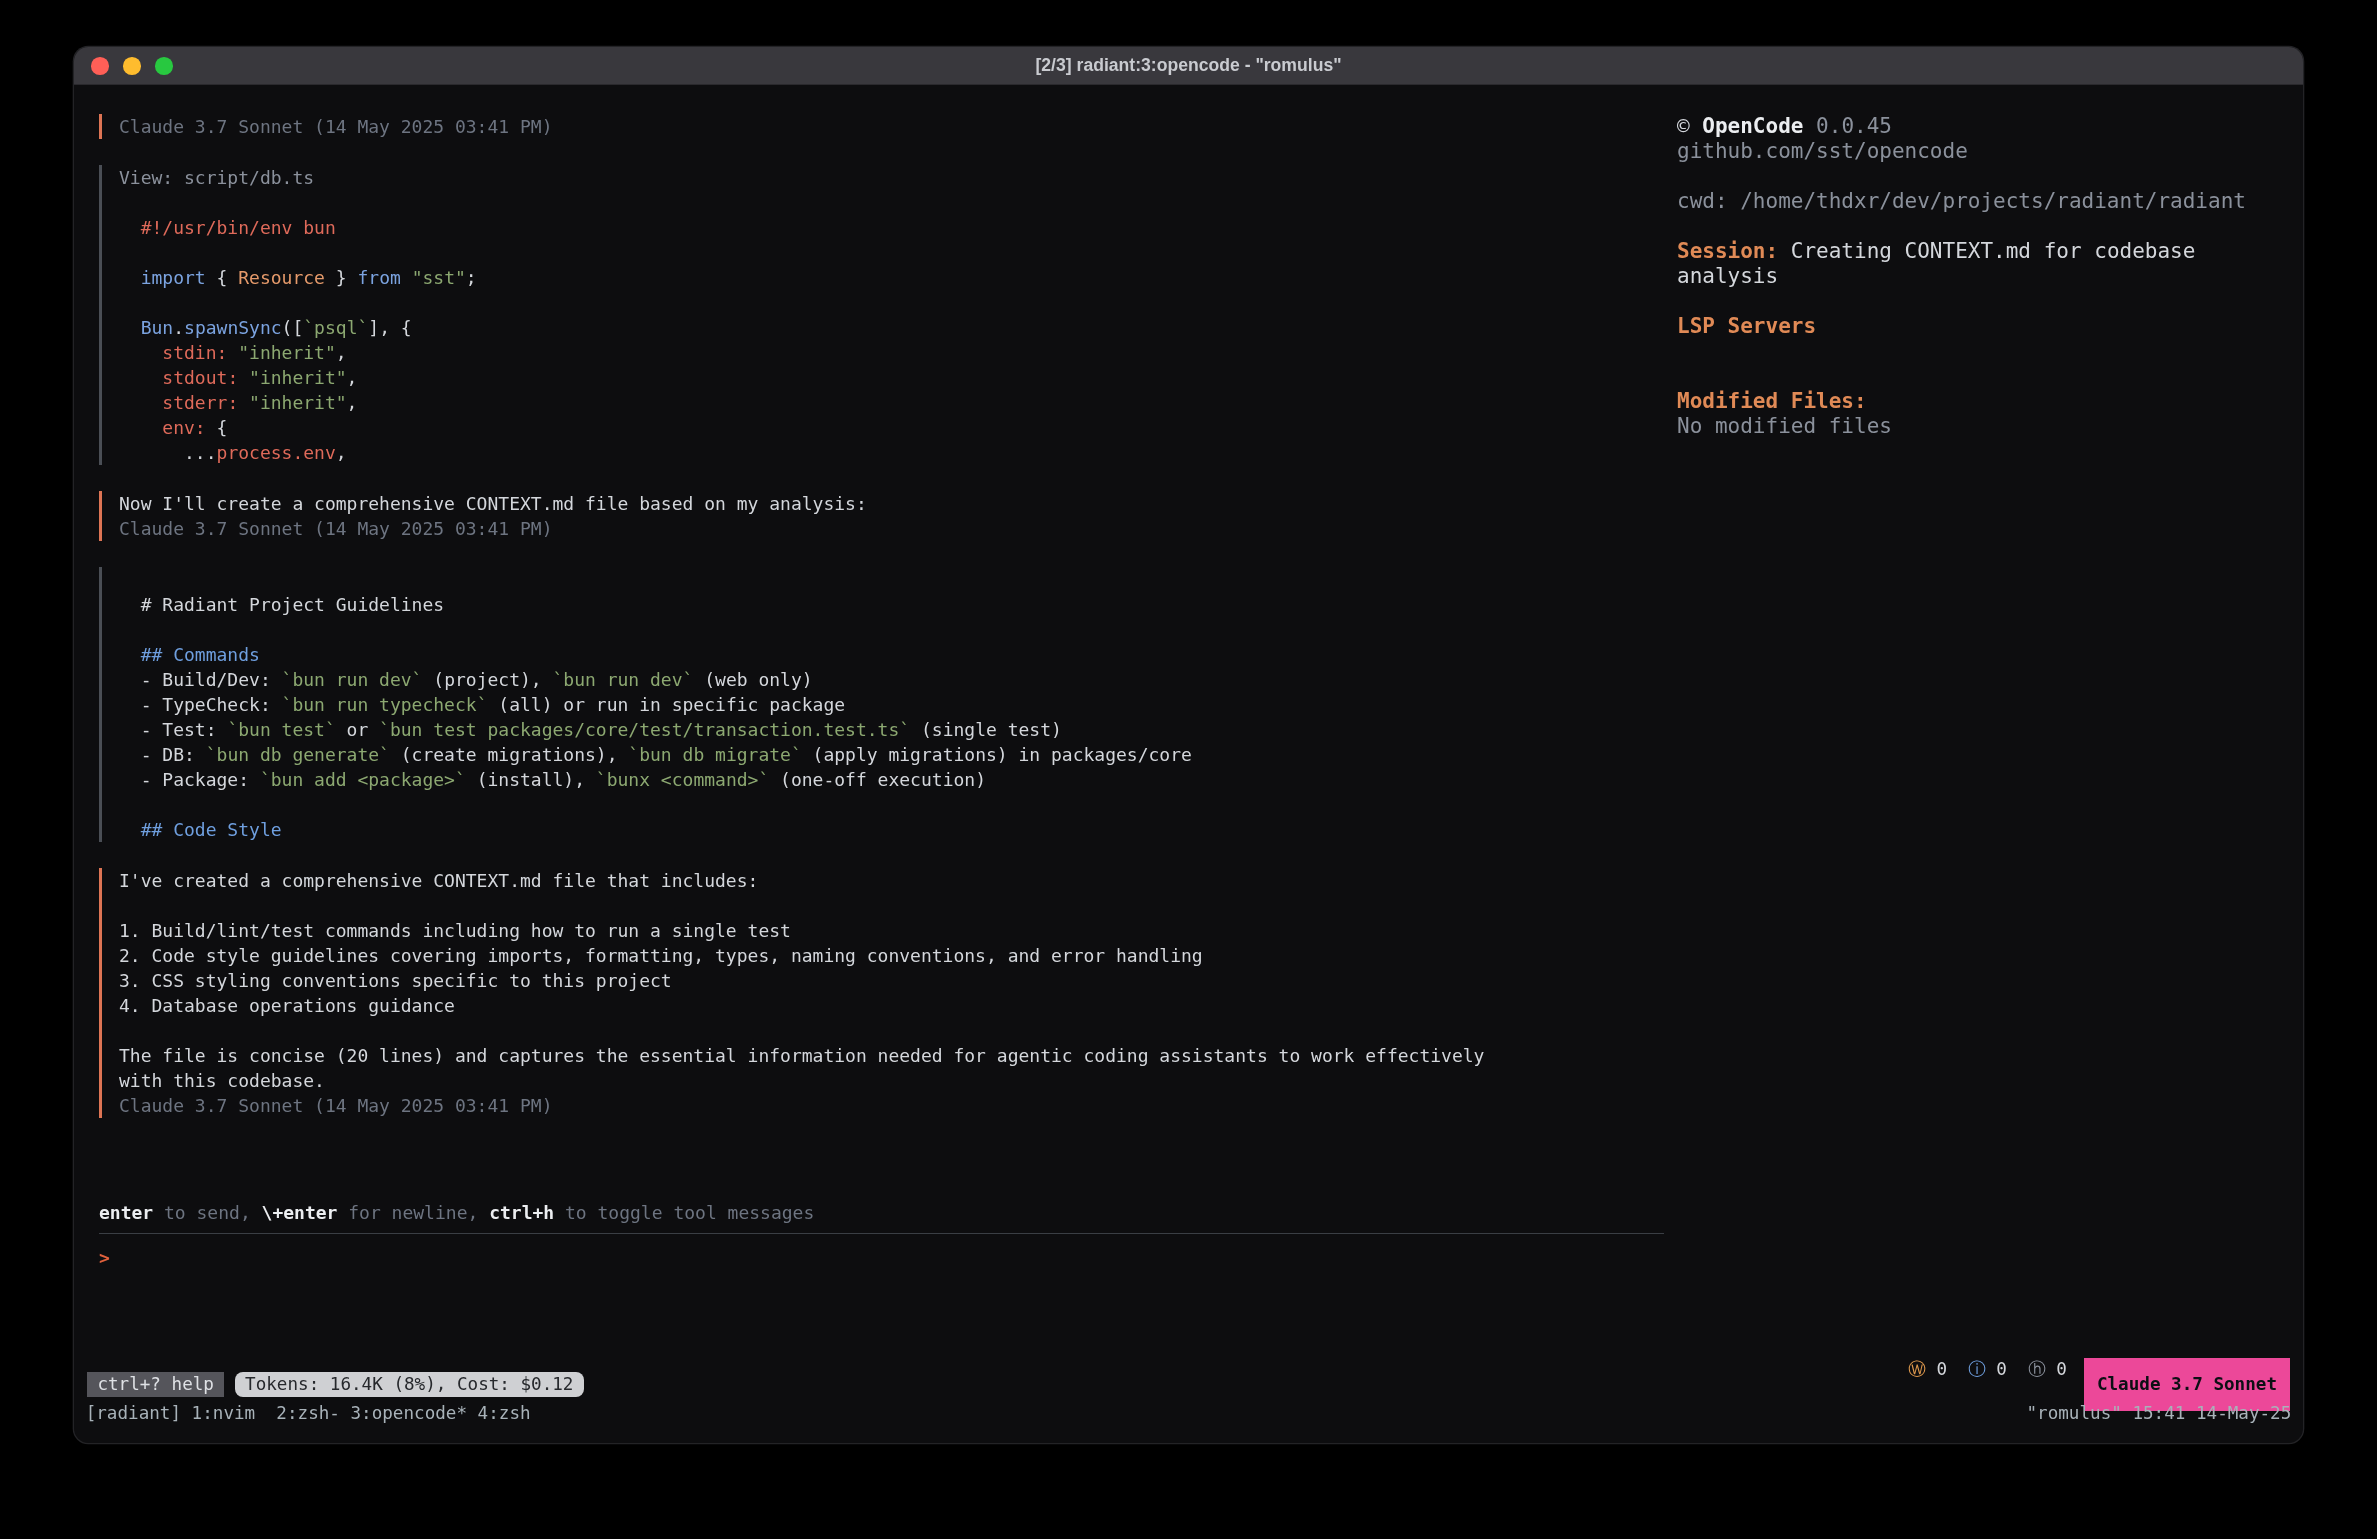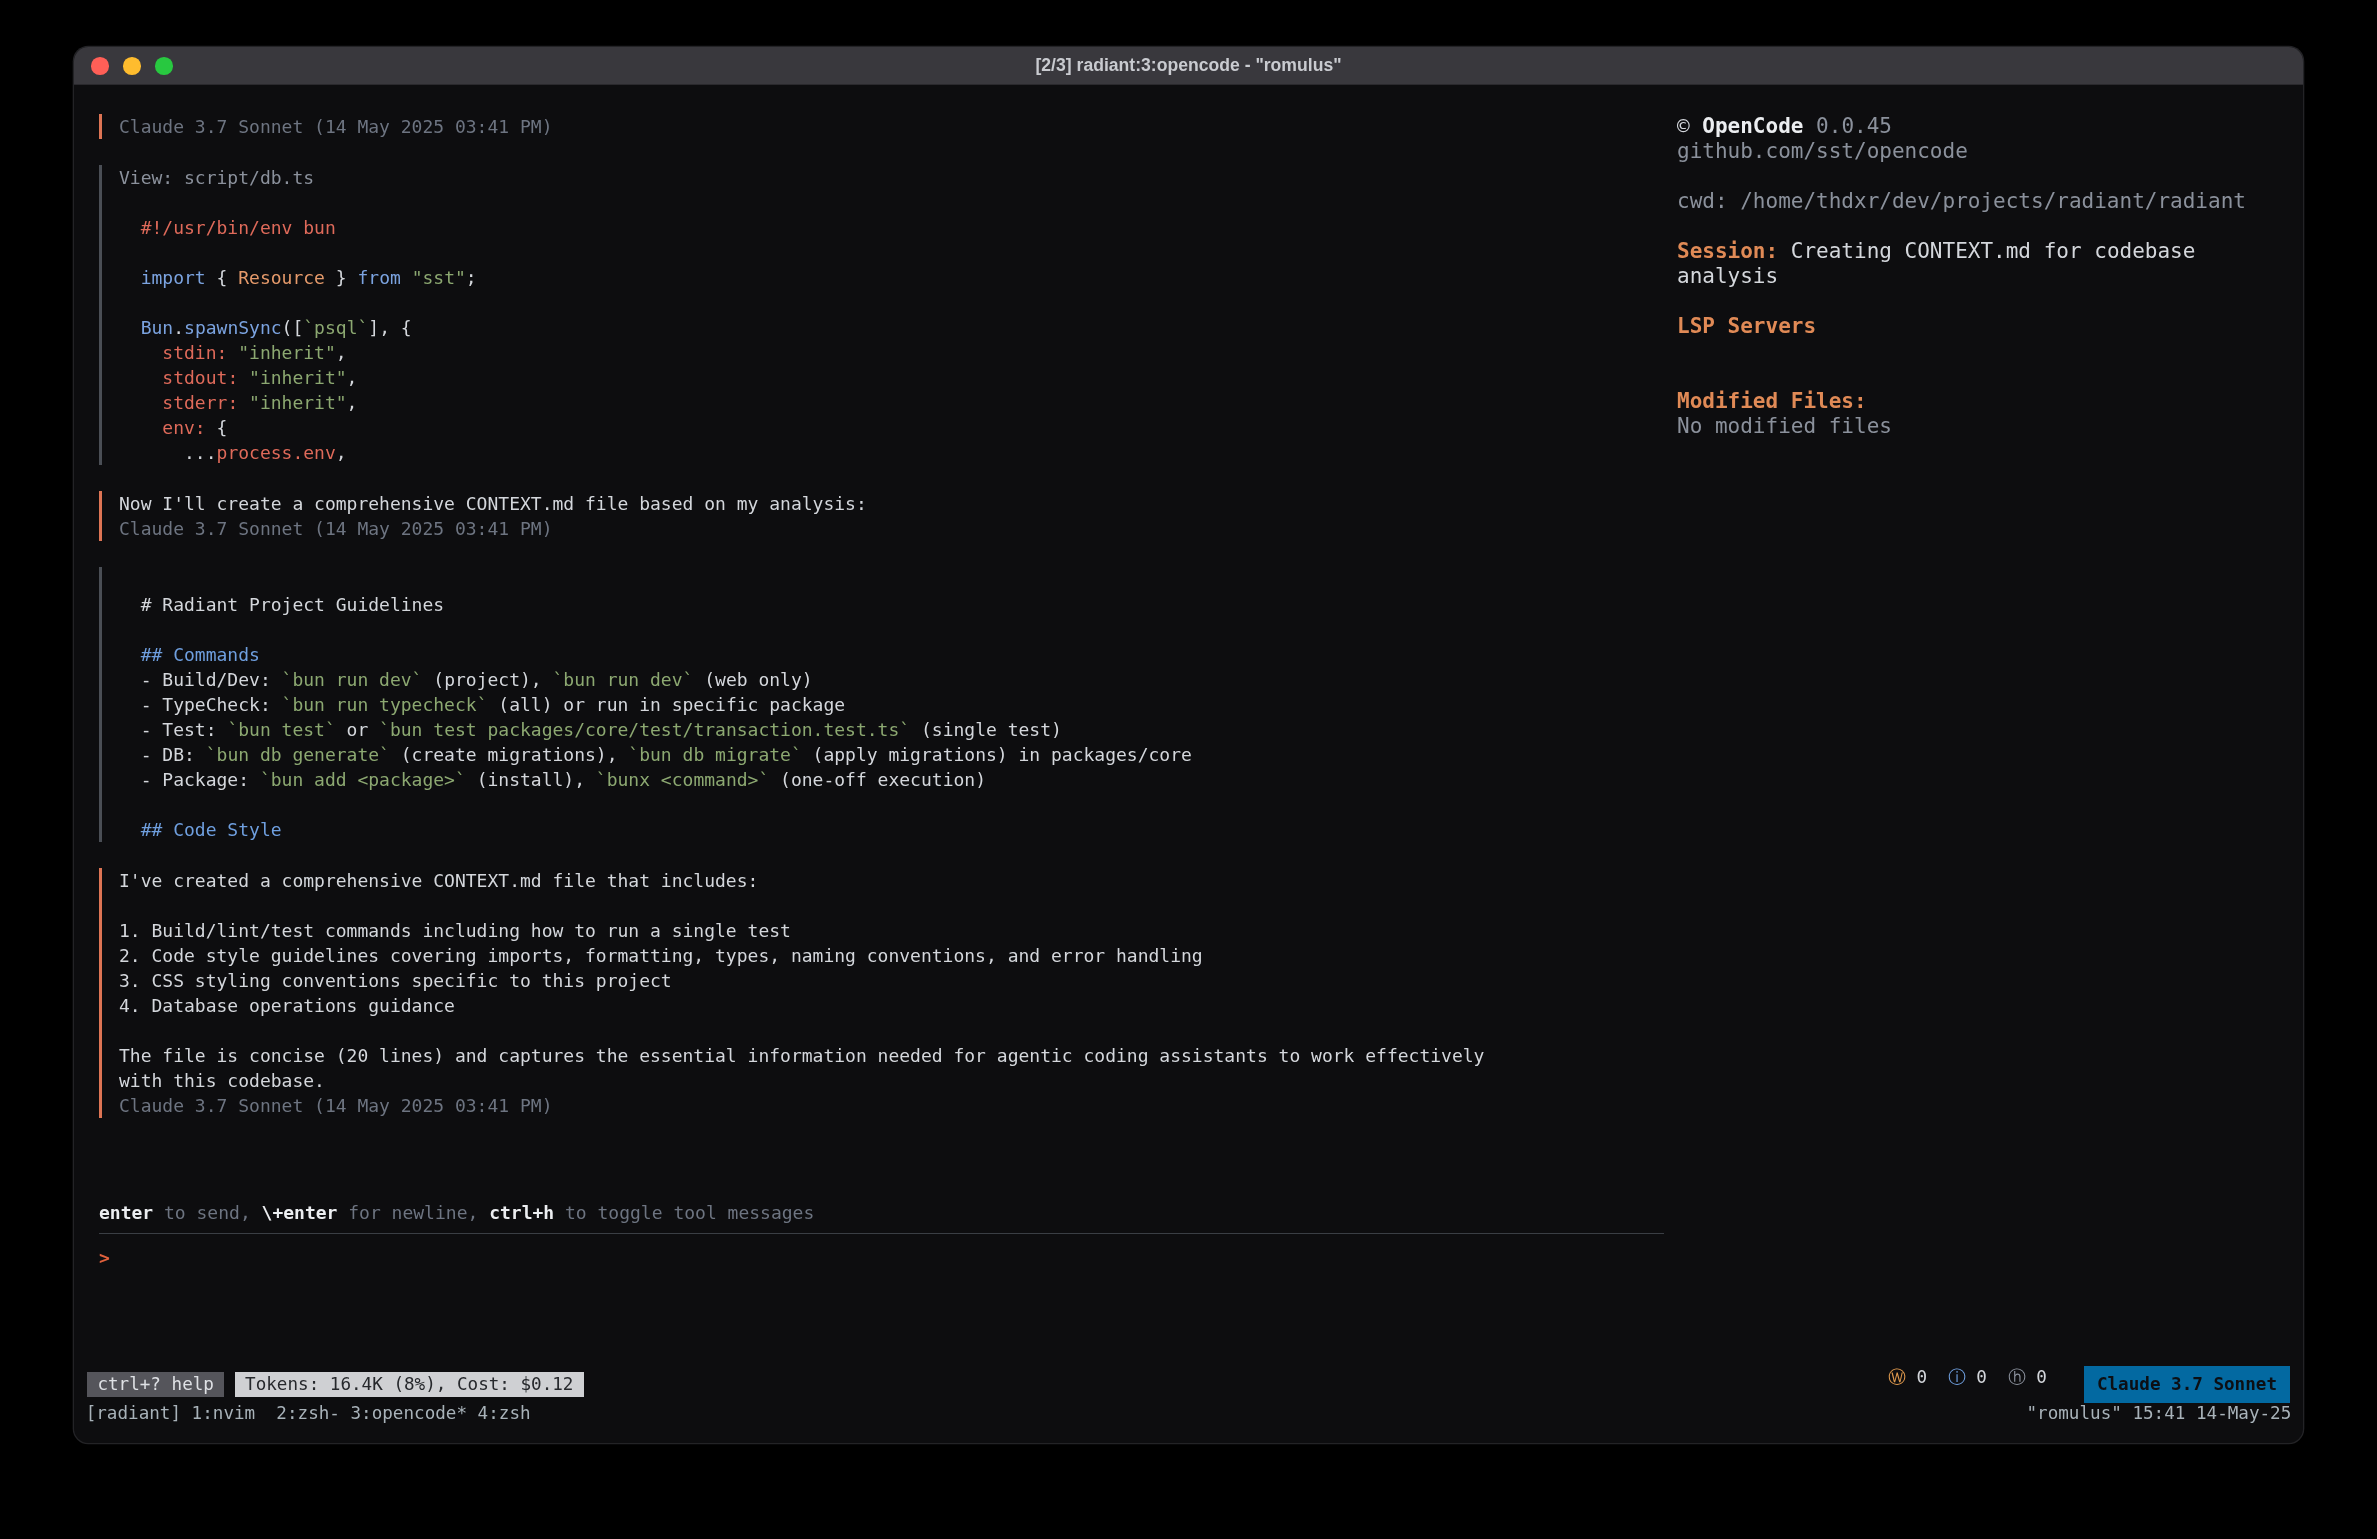--- a/index.html
+++ b/index.html
@@ -58,24 +58,24 @@
   .prompt-line .prompt-symbol { color:#e0603c; font-weight:bold; }
 
   .sidebar { flex:none; width:626px; padding-right:19.6px; }
 
   .statusbar {
     flex:none; height:29px; display:flex; align-items:center;
     padding:0 13px; gap:10.4px; font-size:17.6px; line-height:23.5px;
   }
   .chip { padding:0.7px 10.4px; white-space:pre; }
   .chip-help { background:#55555b; color:#dfe1e5; }
-  .chip-tokens { background:#cfd0d3; color:#26282c; }
+  .chip-tokens { background:#cfd0d3; color:#26282c;border-radius:8px; }
   .status-right { margin-left:auto; display:flex; gap:17px; }
   .diag { white-space:pre; }
-  .chip-model { background:#0369a1; color:#0c0f14; font-weight:bold; padding:7px 13px;margin-left:20px; }
+  .chip-model { background:#ec4899; color:#0c0f14; font-weight:bold; padding:15px 13px; }
 
   .tmuxbar {
     flex:none; height:27px; margin-bottom:17px;
     display:flex; justify-content:space-between; align-items:center;
     padding:0 11.7px; font-size:17.6px; color:#a8b2b9;
   }
   .tmuxbar span { white-space:pre; }
 </style>
 </head>
 <body>

